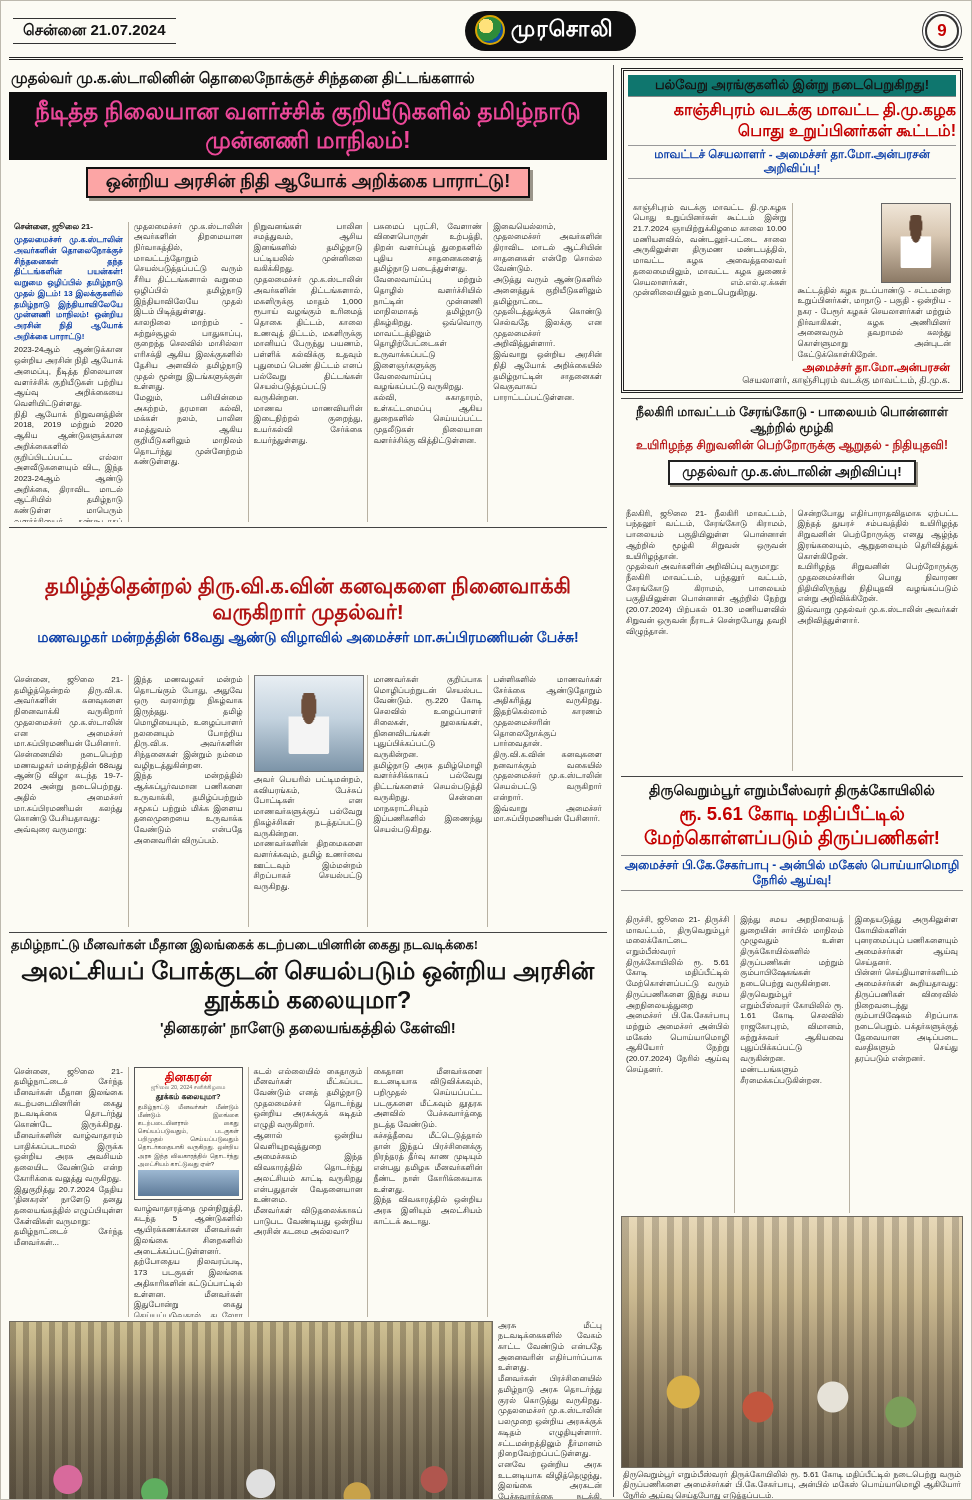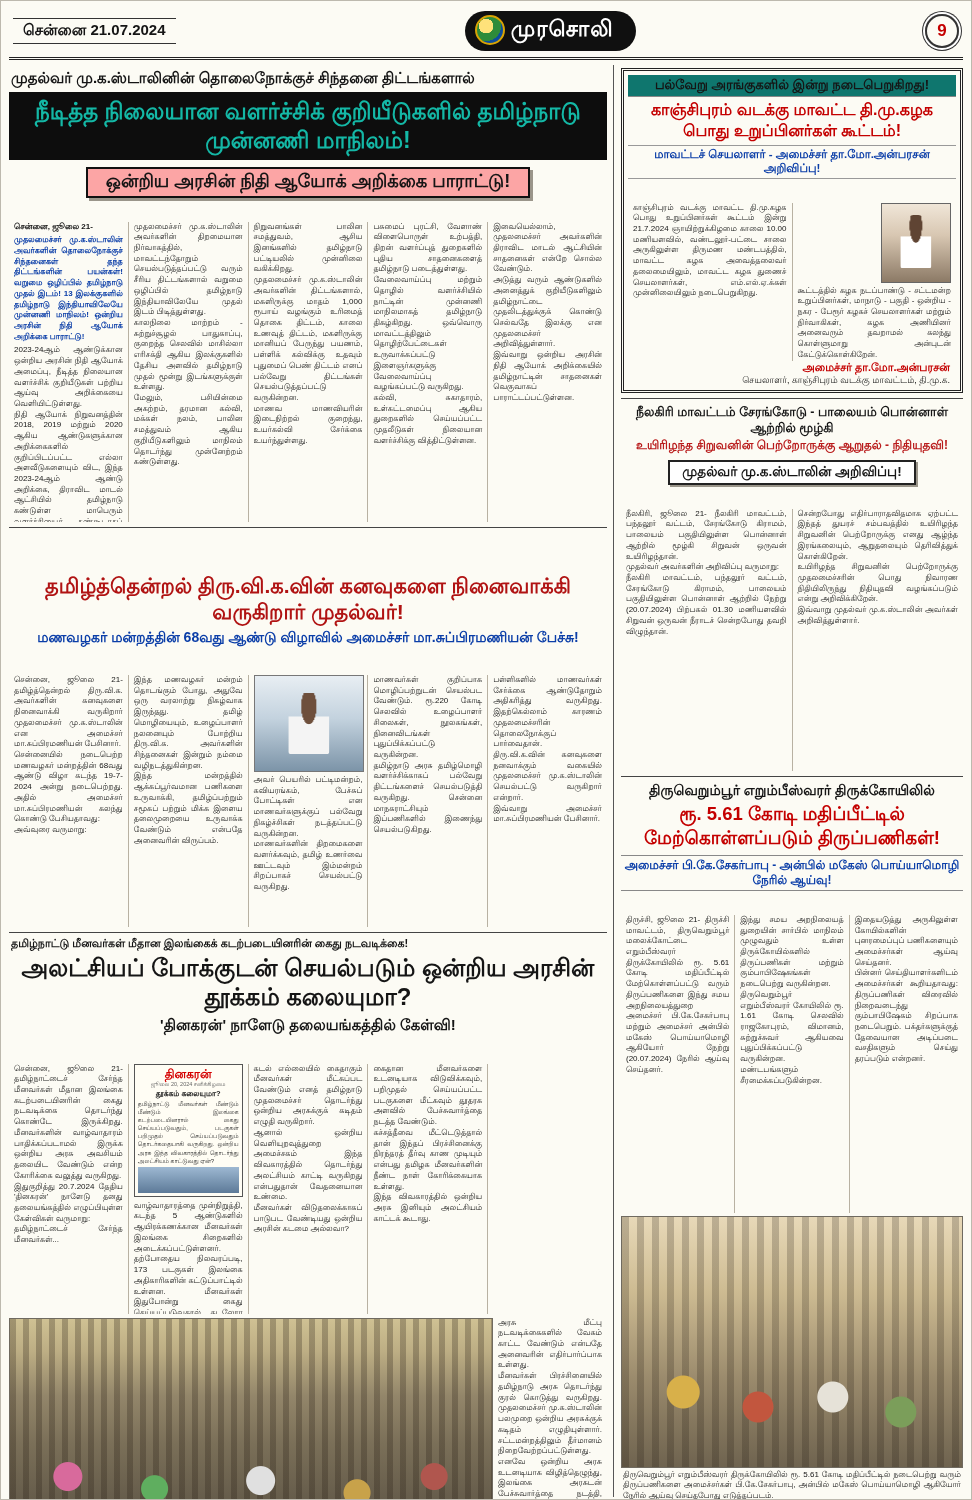--- a/index.html
+++ b/index.html
@@ -32,36 +32,36 @@
   .cols{display:flex;margin-top:24px;}
   .col{flex:1;padding:0 5px;border-right:1px solid #b8b1a2;overflow:hidden;
        text-align:justify;font-size:8px;line-height:1.34;}
   .col:last-child{border-right:none;}
   .col p{margin:0 0 3px 0;white-space:pre-line;}
   .dateline{font-weight:bold;margin:0 0 1px 0;}
   .intro-blue{color:#0b3ea8;font-weight:bold;}
   .caption{font-size:8px;line-height:1.32;text-align:justify;padding:2px 2px 0 2px;}
   
   .lead-kicker{font-size:15px;font-weight:bold;padding:1px 2px 3px 2px;}
-  .lead-headline{background:#0d0d0d;color:#14b8a6;font-size:23px;font-weight:bold;
+  .lead-headline{background:#0d0d0d;color:#ec4899;font-size:23px;font-weight:bold;
      text-align:center;line-height:1.25;padding:5px 8px;}
   .lead-subhead{display:table;margin:7px auto 6px auto;border:2px solid #111;
      box-shadow:3px 3px 0 #9a958a;padding:2px 18px;font-size:18px;font-weight:bold;background:#fca5a5;}
   .lead-cols{height:300px;}
   
   .a2-headline{color:#b01313;font-size:21px;font-weight:bold;text-align:center;line-height:1.25;padding:2px 4px;margin-top:40px;}
   .a2-sub{color:#0b3ea8;font-size:14px;font-weight:bold;text-align:center;padding:2px 0 4px 0;}
   .a2-cols{height:252px;}
   .portrait{width:100%;height:95px;border:1px solid #777;margin:0 0 3px 0;
      background:linear-gradient(180deg,#e8eef3 0%,#c3d2de 45%,#7c94a8 100%);position:relative;}
   .portrait:after{content:"";position:absolute;left:50%;top:18%;width:38%;height:64%;transform:translateX(-50%);
      background:radial-gradient(ellipse at 50% 22%,#6e4f3c 0 26%,transparent 27%),
                 linear-gradient(180deg,transparent 38%,#f4f4f4 39% 100%);border-radius:40% 40% 4% 4%;}
   
-  .a3-kicker{font-size:11px;font-weight:bold;padding:1px 2px;}
+  .a3-kicker{font-size:13px;font-weight:bold;padding:1px 2px;font-family:Liberation Serif, serif;}
   .a3-headline{font-size:24px;font-weight:bold;text-align:center;line-height:1.2;padding:2px 4px;}
   .a3-sub{font-size:15px;font-weight:bold;text-align:center;padding:2px 0 4px 0;}
   .a3-cols{height:250px;}
   .a3-lower{display:flex;margin-top:4px;}
   .photo-block{width:484px;}
   .crowd-photo{height:202px;border:1px solid #6f6a60;
      background:
       radial-gradient(circle at 12% 78%,#d86a9c 0 14px,transparent 15px),
       radial-gradient(circle at 30% 84%,#5fae5f 0 13px,transparent 14px),
       radial-gradient(circle at 52% 80%,#e0e0e0 0 14px,transparent 15px),
@@ -73,21 +73,21 @@
   .clipping{border:1px solid #555;background:#fffdf4;padding:3px;margin:0 0 4px 0;}
   .clip-mast{color:#d40000;font-weight:bold;font-size:12px;text-align:center;line-height:1;}
   .clip-meta{color:#666;font-size:5.5px;text-align:center;margin:1px 0;}
   .clip-title{font-size:7.5px;font-weight:bold;text-align:center;margin:1px 0;}
   .clip-body{font-size:6px;line-height:1.35;color:#333;text-align:justify;}
   .clip-photo{height:26px;margin-top:2px;background:linear-gradient(180deg,#9db8d2,#5d7a98);}
   
   .r1-box{border:3px double #222;padding:4px;}
   .r1-top{background:#0f766e;font-size:13px;font-weight:bold;text-align:center;
      border-bottom:1px solid #888;padding:2px;}
-  .r1-headline{color:#c40000;font-size:16px;font-weight:bold;text-align:center;line-height:1.3;margin:3px 0;}
+  .r1-headline{color:#c40000;font-size:16px;font-weight:bold;text-align:right;line-height:1.3;margin:3px 0;}
   .r1-sub{color:#0b3ea8;font-size:11.5px;font-weight:bold;text-align:center;
      border-top:1px solid #999;border-bottom:1px solid #999;padding:2px;margin-bottom:3px;}
   .r1-cols{height:158px;}
   .r1-photo{width:68px;height:78px;border:1px solid #666;margin:0 0 3px auto;display:block;
      background:linear-gradient(180deg,#f0e6d8 0%,#d8c7b2 40%,#8c7a66 100%);position:relative;}
   .r1-photo:after{content:"";position:absolute;left:50%;top:14%;width:46%;height:68%;transform:translateX(-50%);
      background:radial-gradient(ellipse at 50% 20%,#5f4433 0 28%,transparent 29%),
                 linear-gradient(180deg,transparent 40%,#ffffff 41% 100%);border-radius:42% 42% 4% 4%;}
   .r1-signname{color:#c40000;font-weight:bold;font-size:11px;text-align:right;padding-right:6px;}
   .r1-signrole{font-size:9px;text-align:right;padding-right:6px;}

